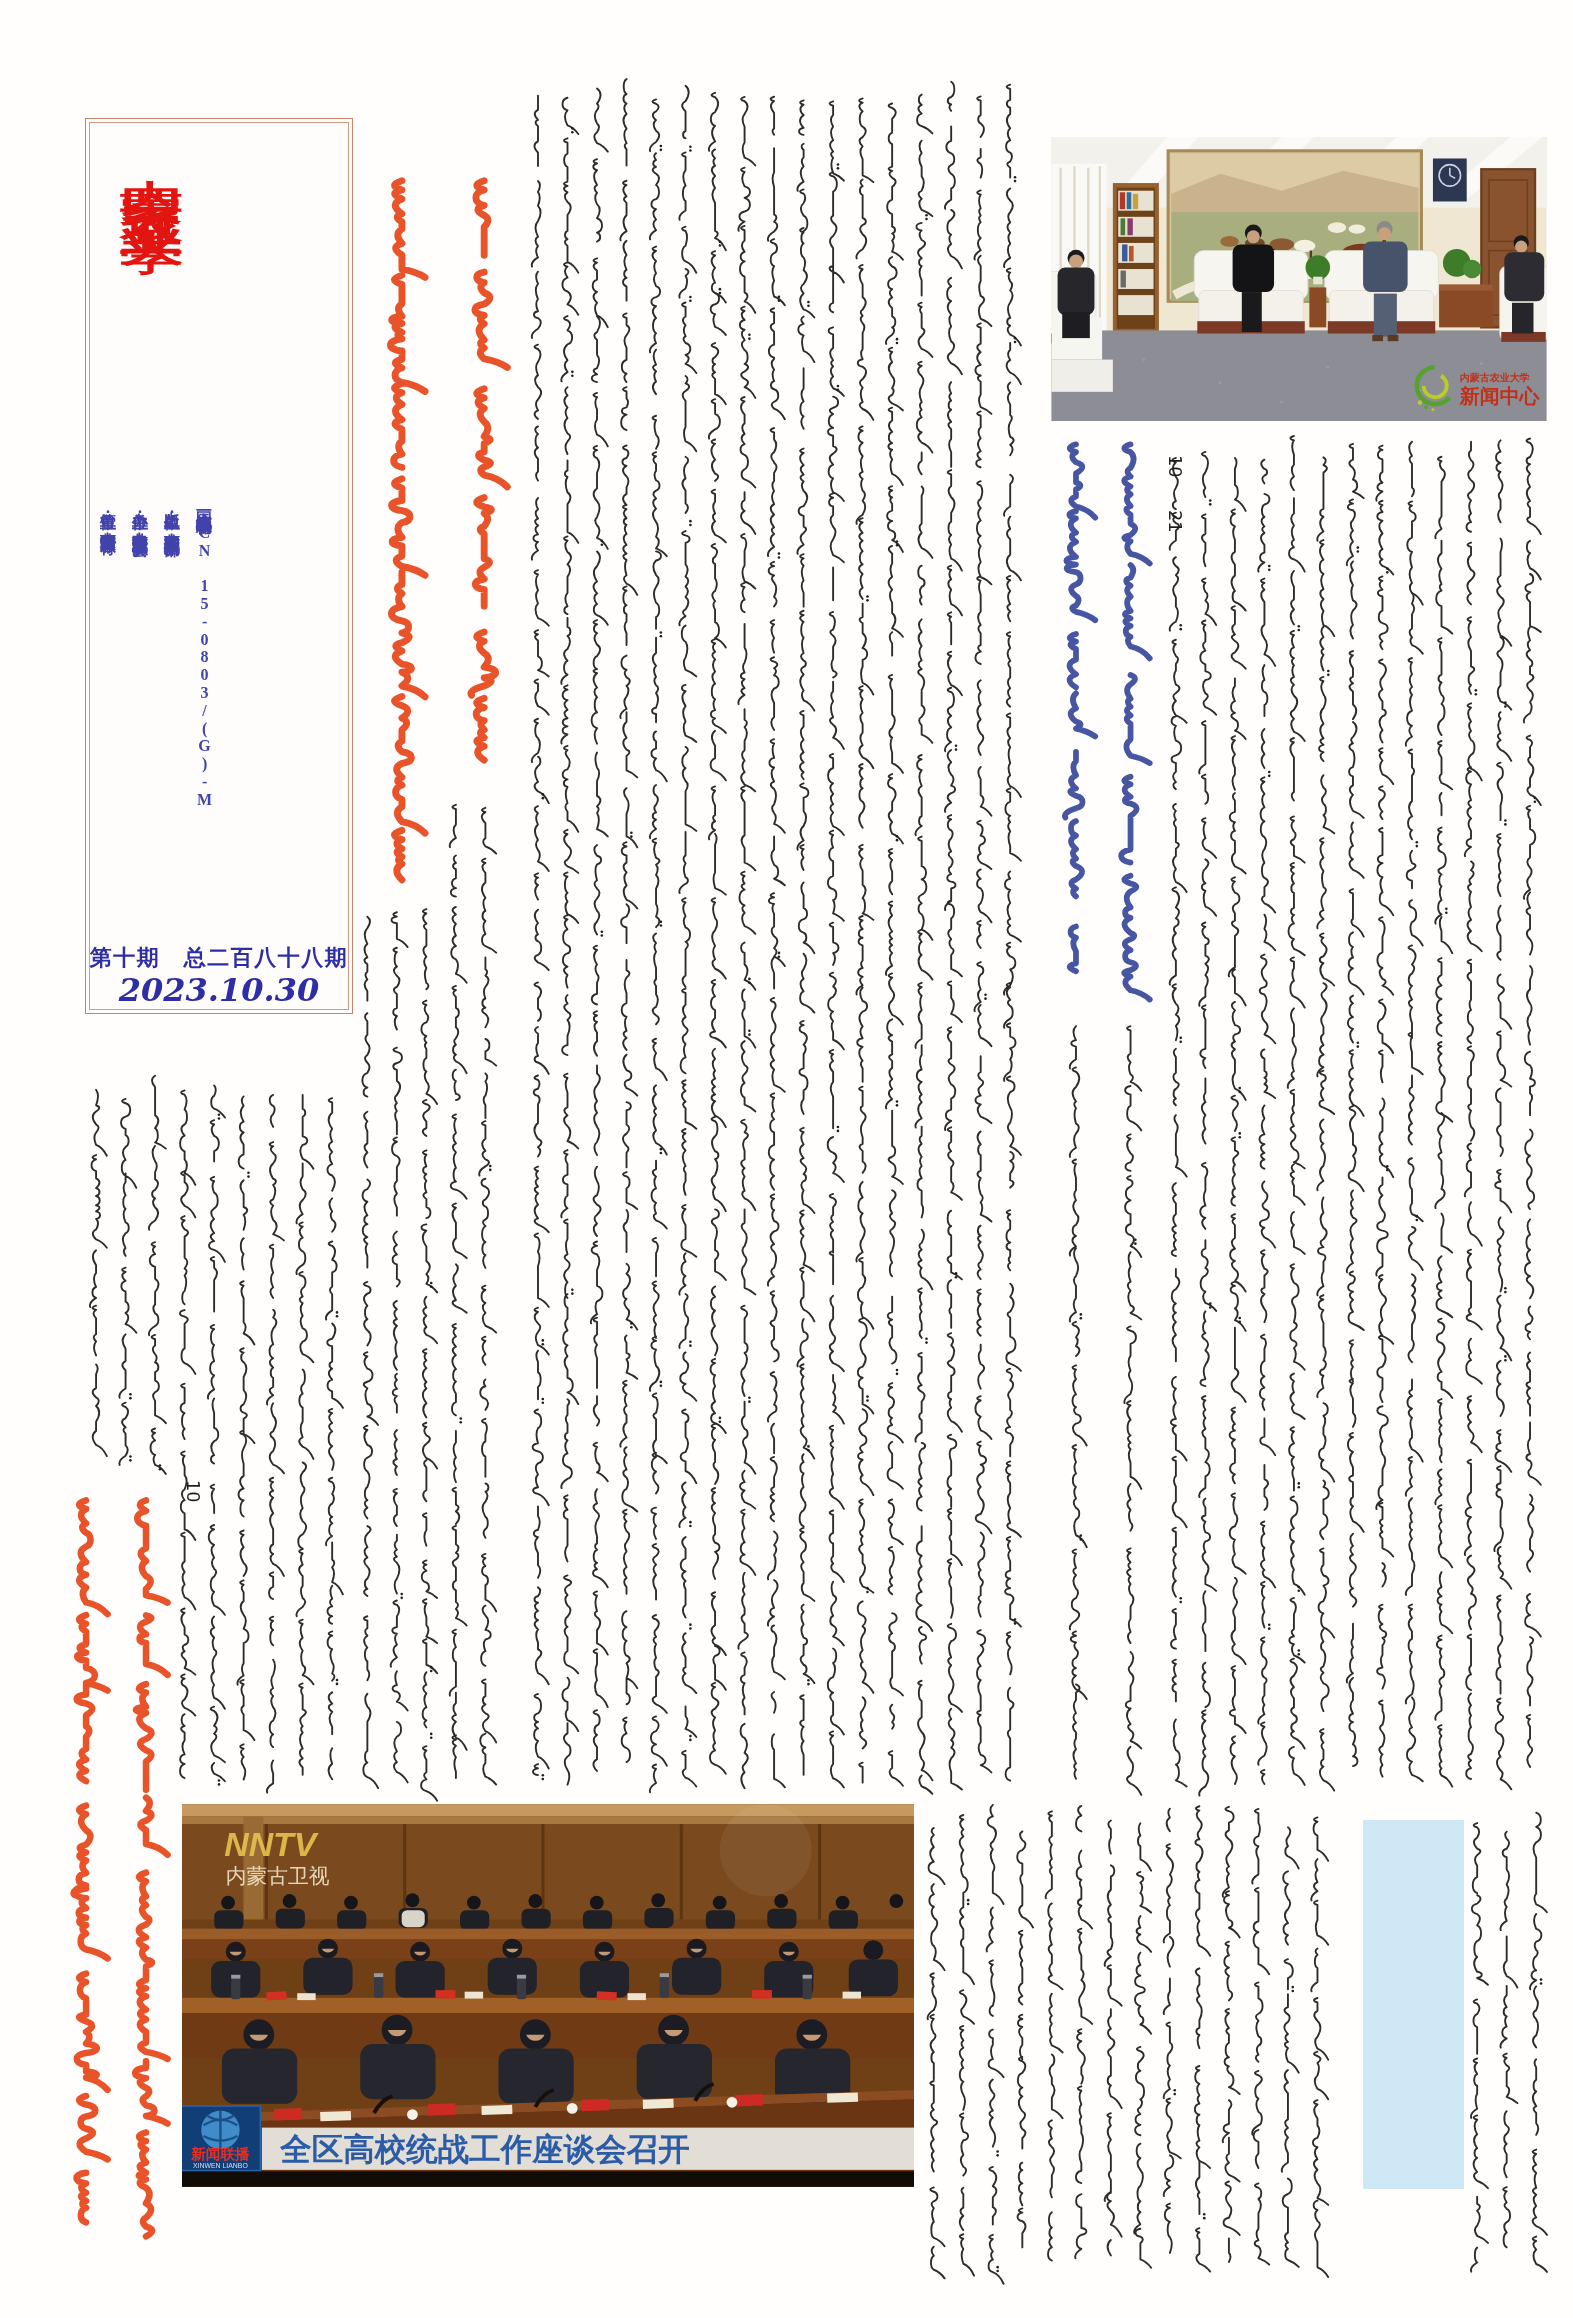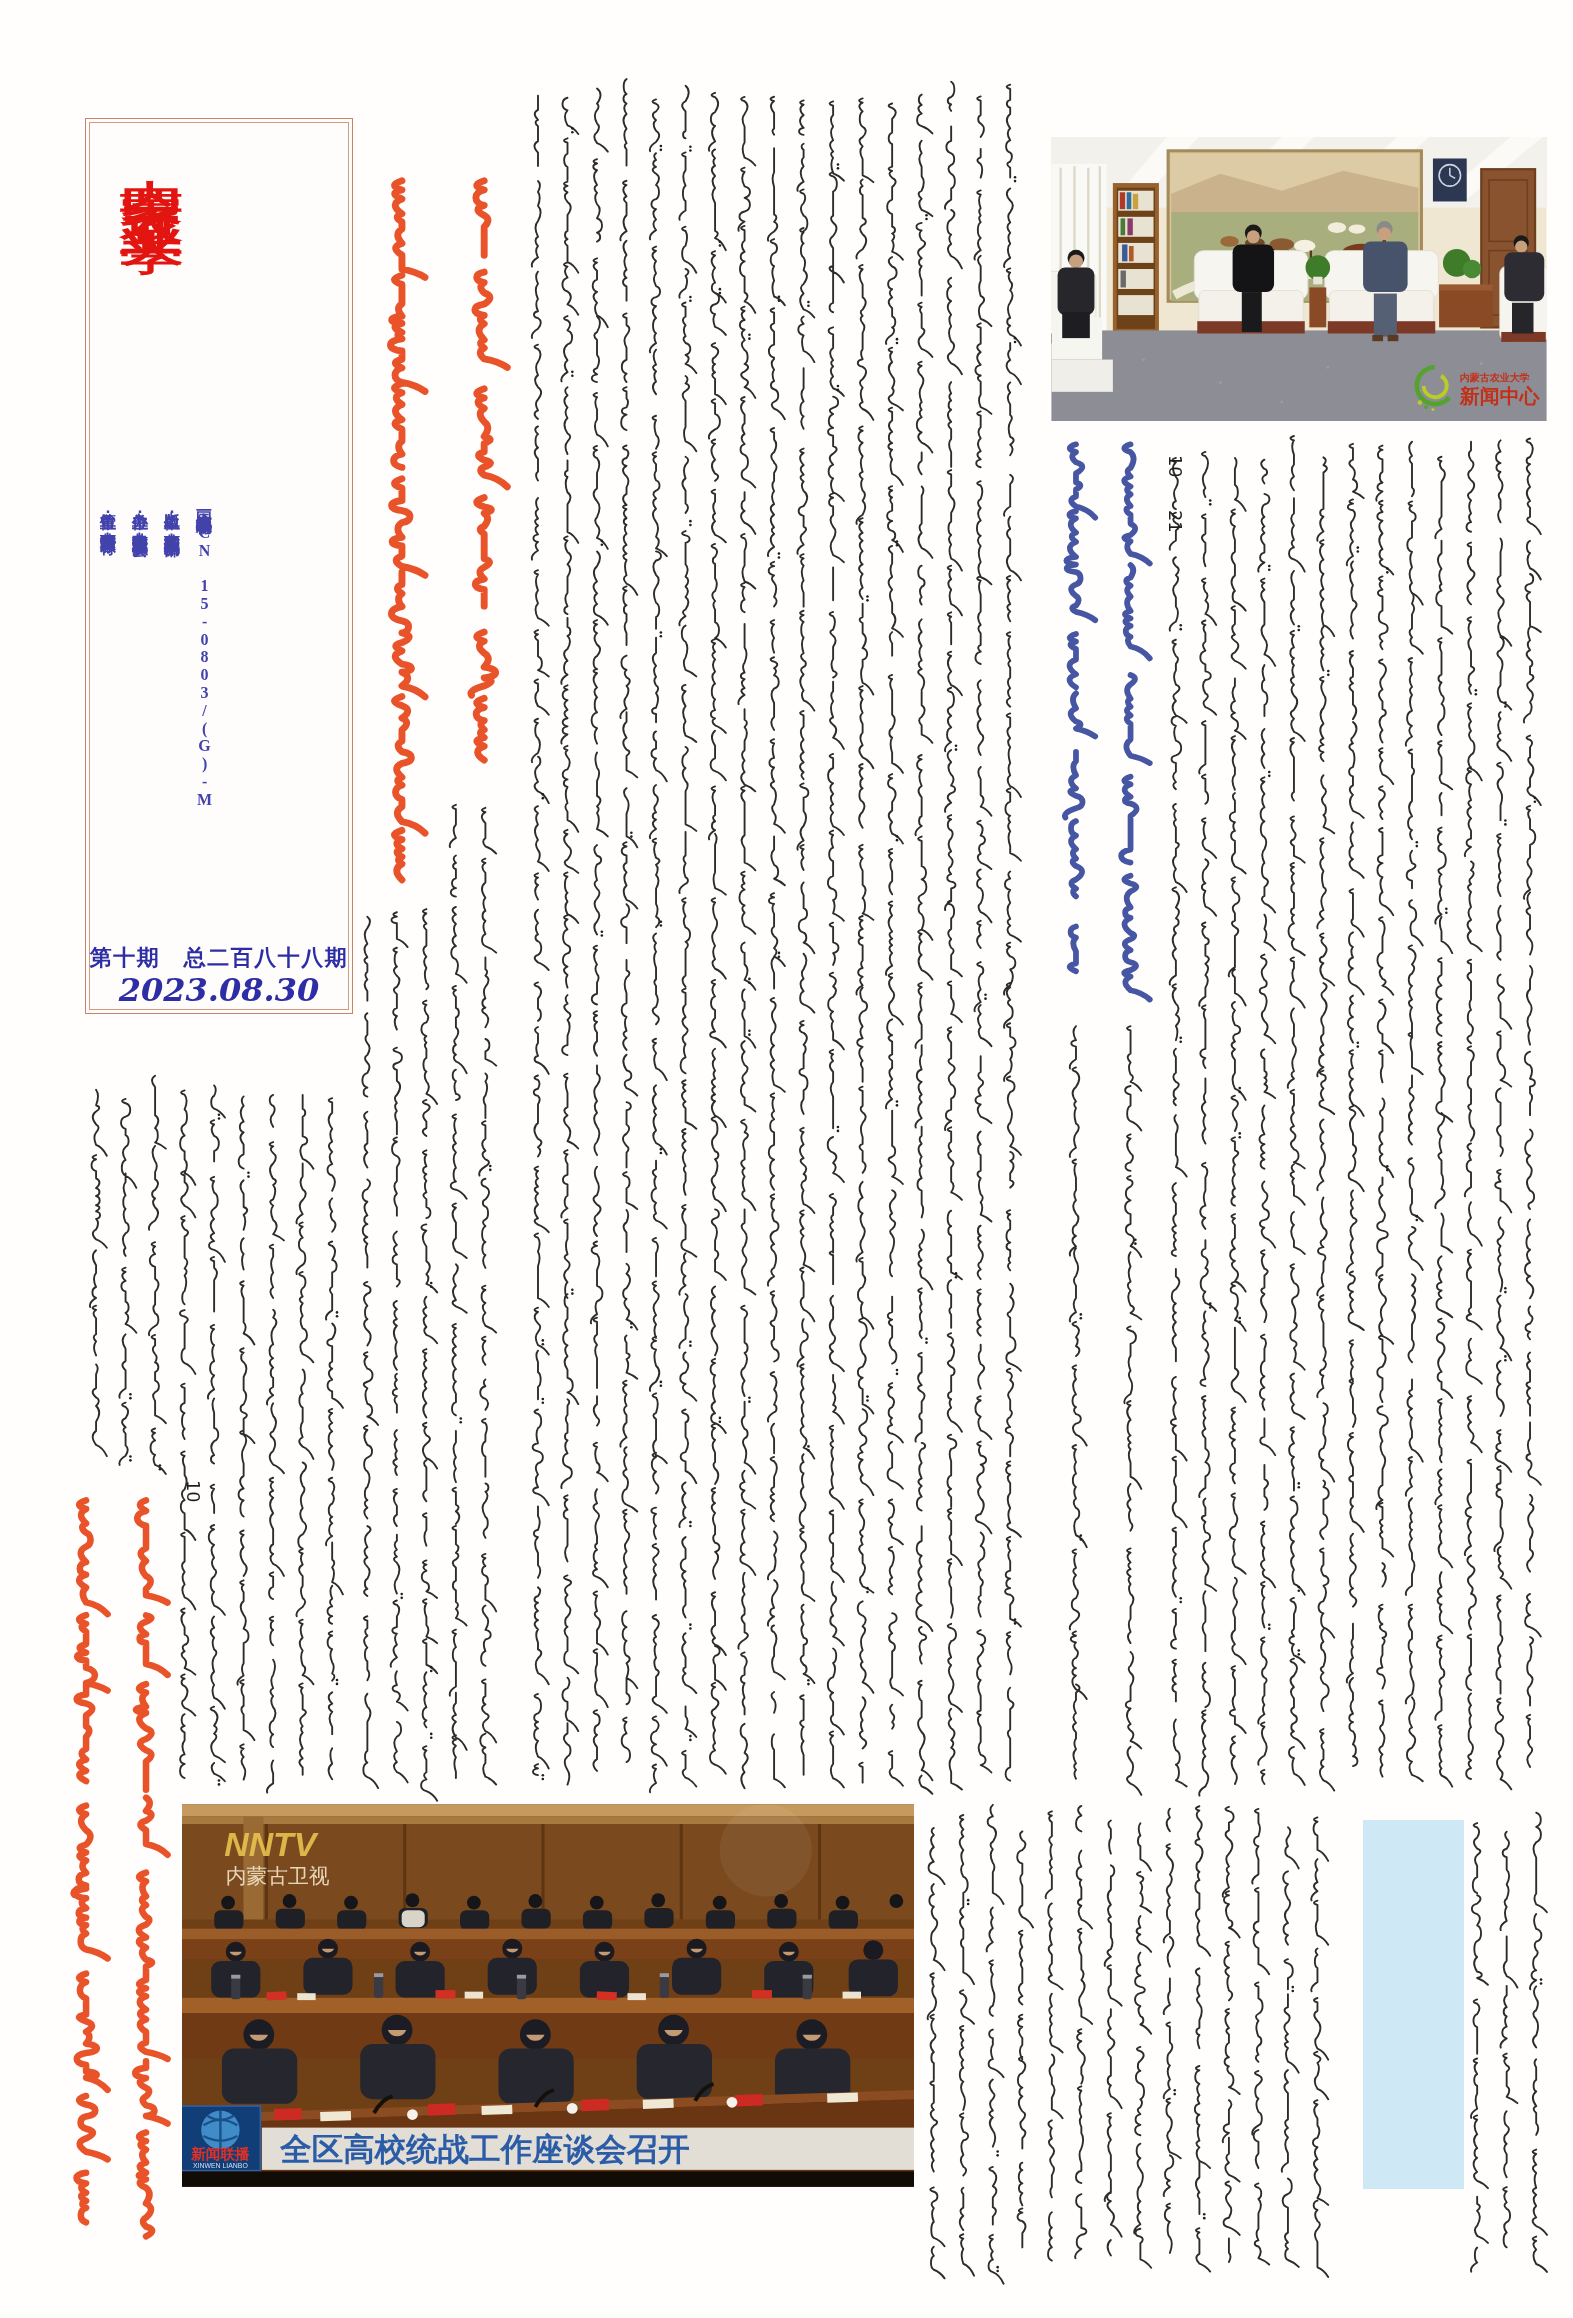--- a/index.html
+++ b/index.html
@@ -333,21 +333,21 @@
   <div class="abs" id="masthead-box">
     <div id="masthead-inner"></div>
     <div id="cn-title">内蒙古农业大学</div>
     <div id="pub-info">
       <div>国内统一连续出版物号：CN 15-0803/(G)-M</div>
       <div>出版单位：《内蒙古农业大学》编辑部</div>
       <div>主办单位：中共内蒙古农业大学委员会</div>
       <div>主管单位：内蒙古自治区教育厅</div>
     </div>
     <div id="issue-line">第十期　总二百八十八期</div>
-    <div id="issue-date">2023.08.30</div>
+    <div id="issue-date">2023.10.30</div>
   </div>
 
   <svg class="abs" style="left:1051px;top:137px;" width="496" height="284" viewBox="0 0 645 370">
     <rect x="0" y="0" width="645" height="370" fill="#efe7d2"></rect>
     <rect x="0" y="0" width="645" height="92" fill="#f2f1eb"></rect>
     <g fill="#fbfaf6">
       <polygon points="150,0 192,0 120,80 82,80"></polygon>
         <polygon points="300,0 342,0 262,80 224,80"></polygon>
       <polygon points="450,0 492,0 402,80 364,80"></polygon>
         <polygon points="598,0 640,0 542,80 504,80"></polygon>

